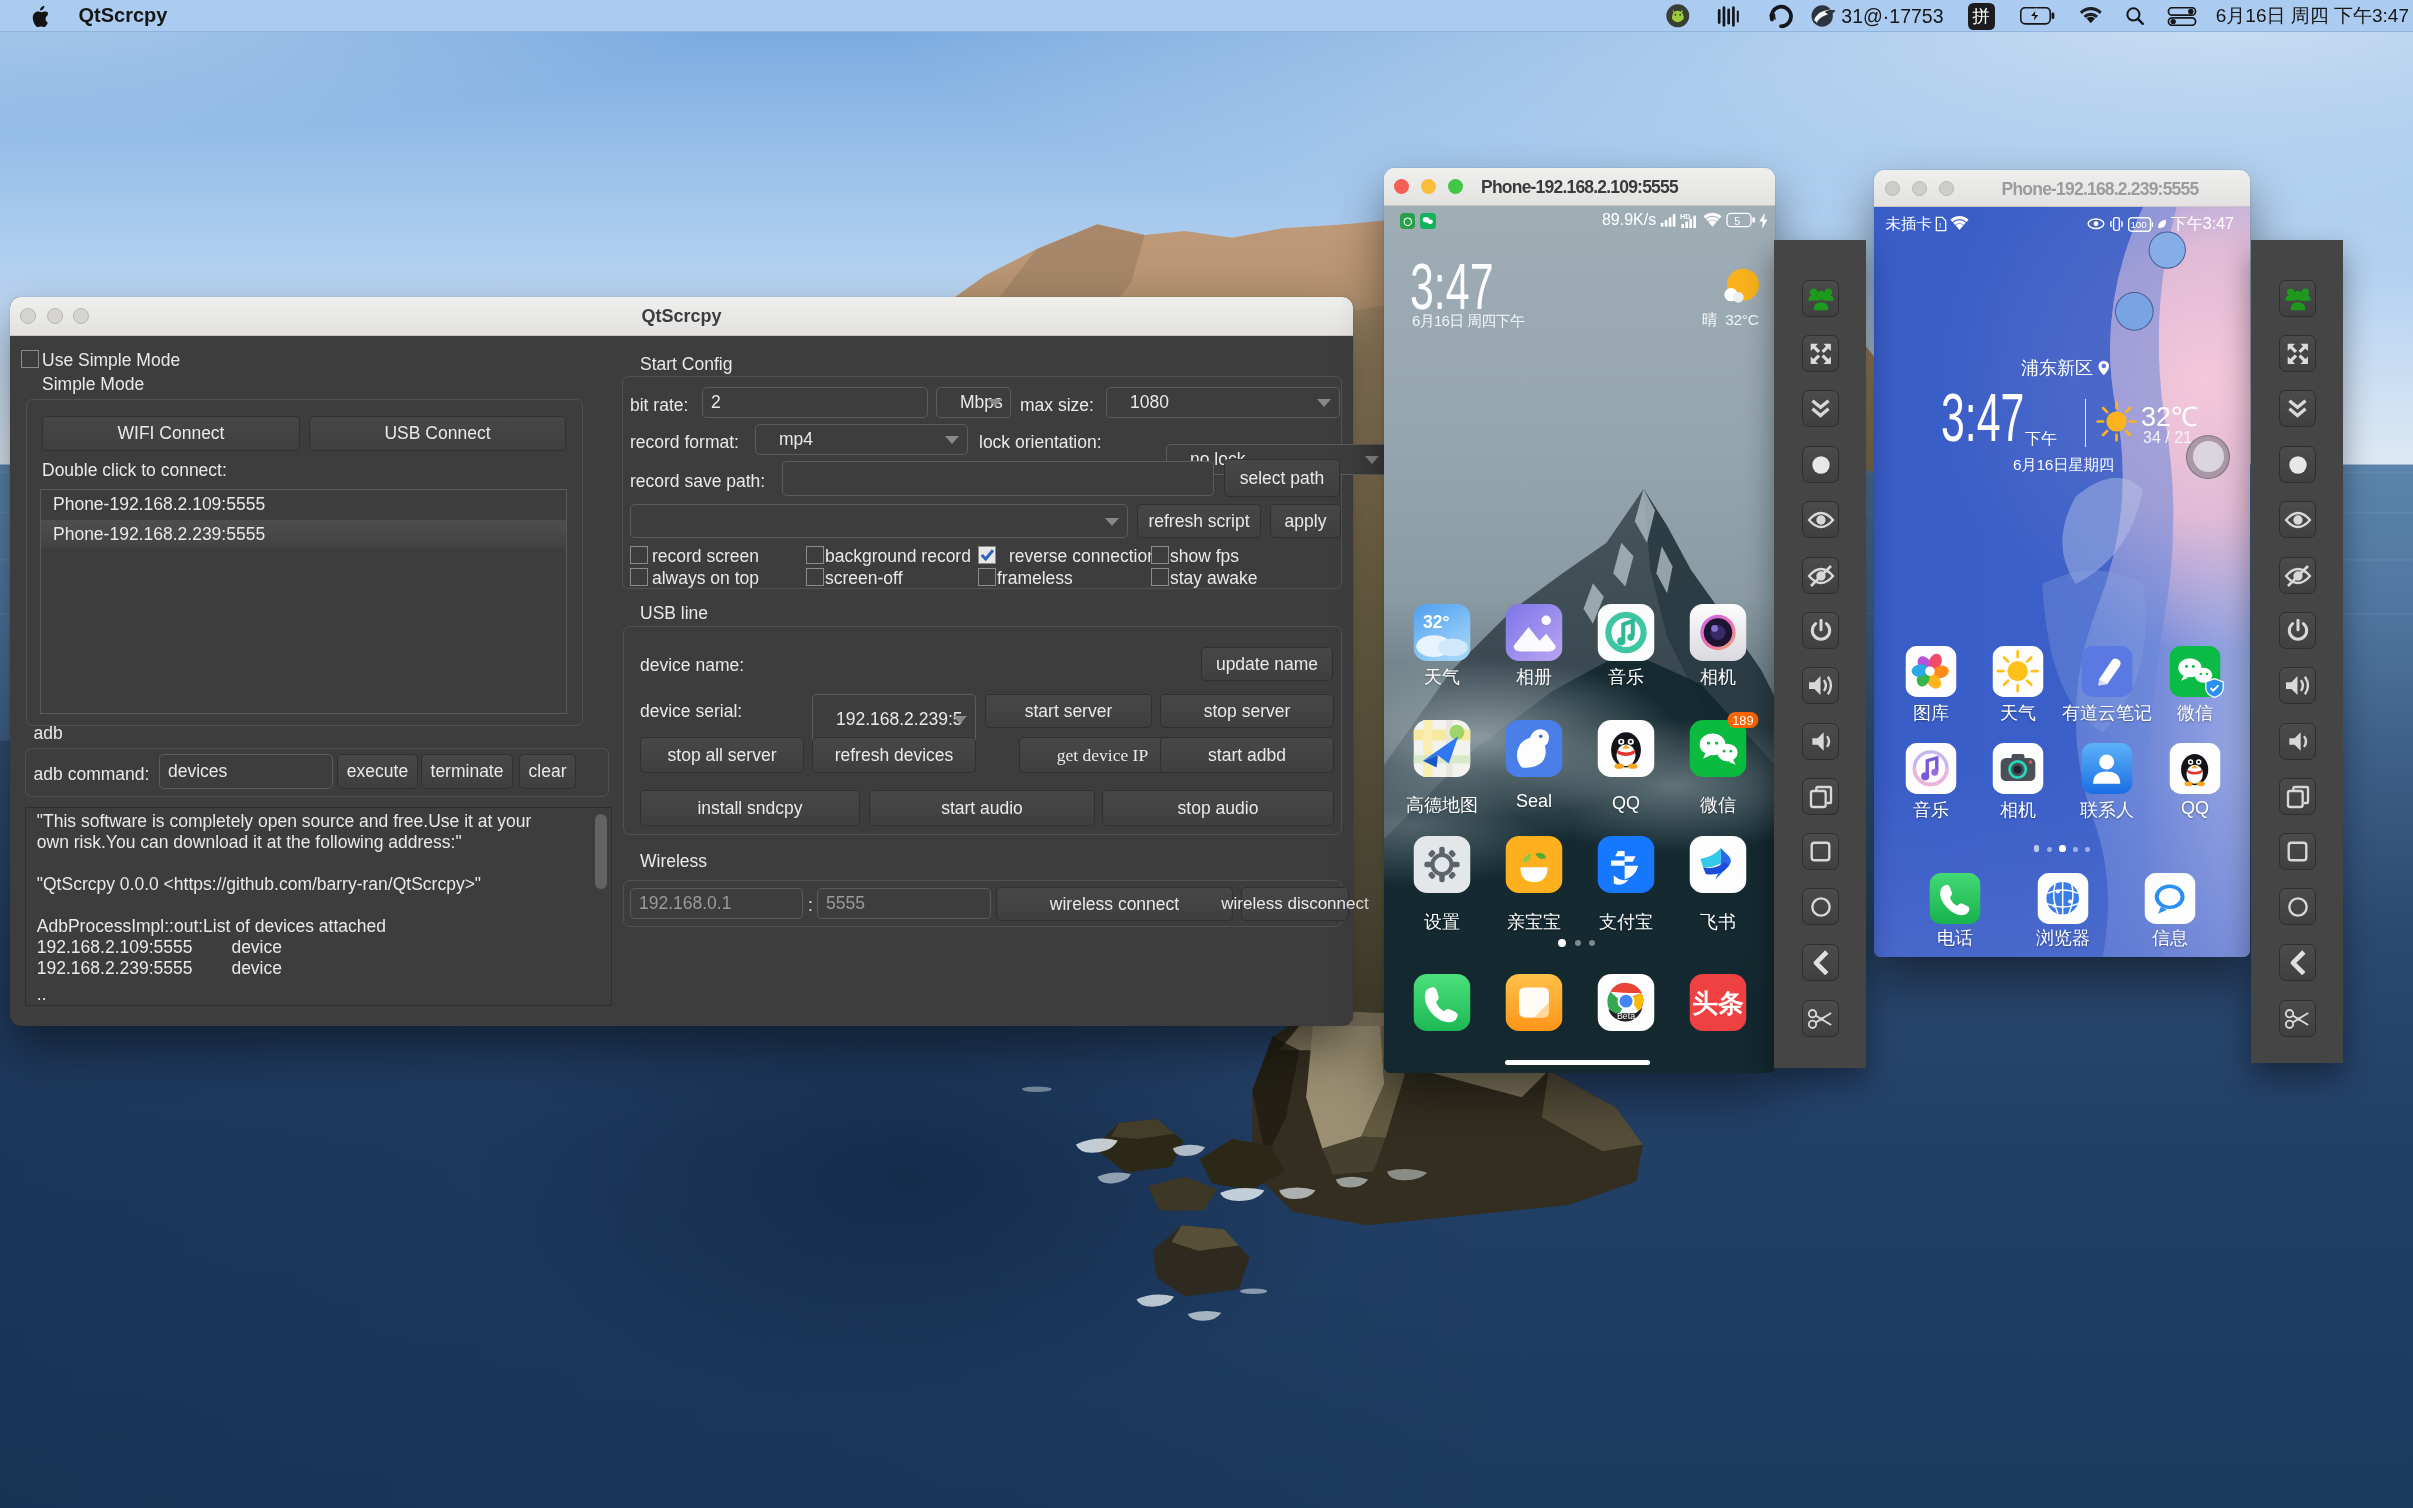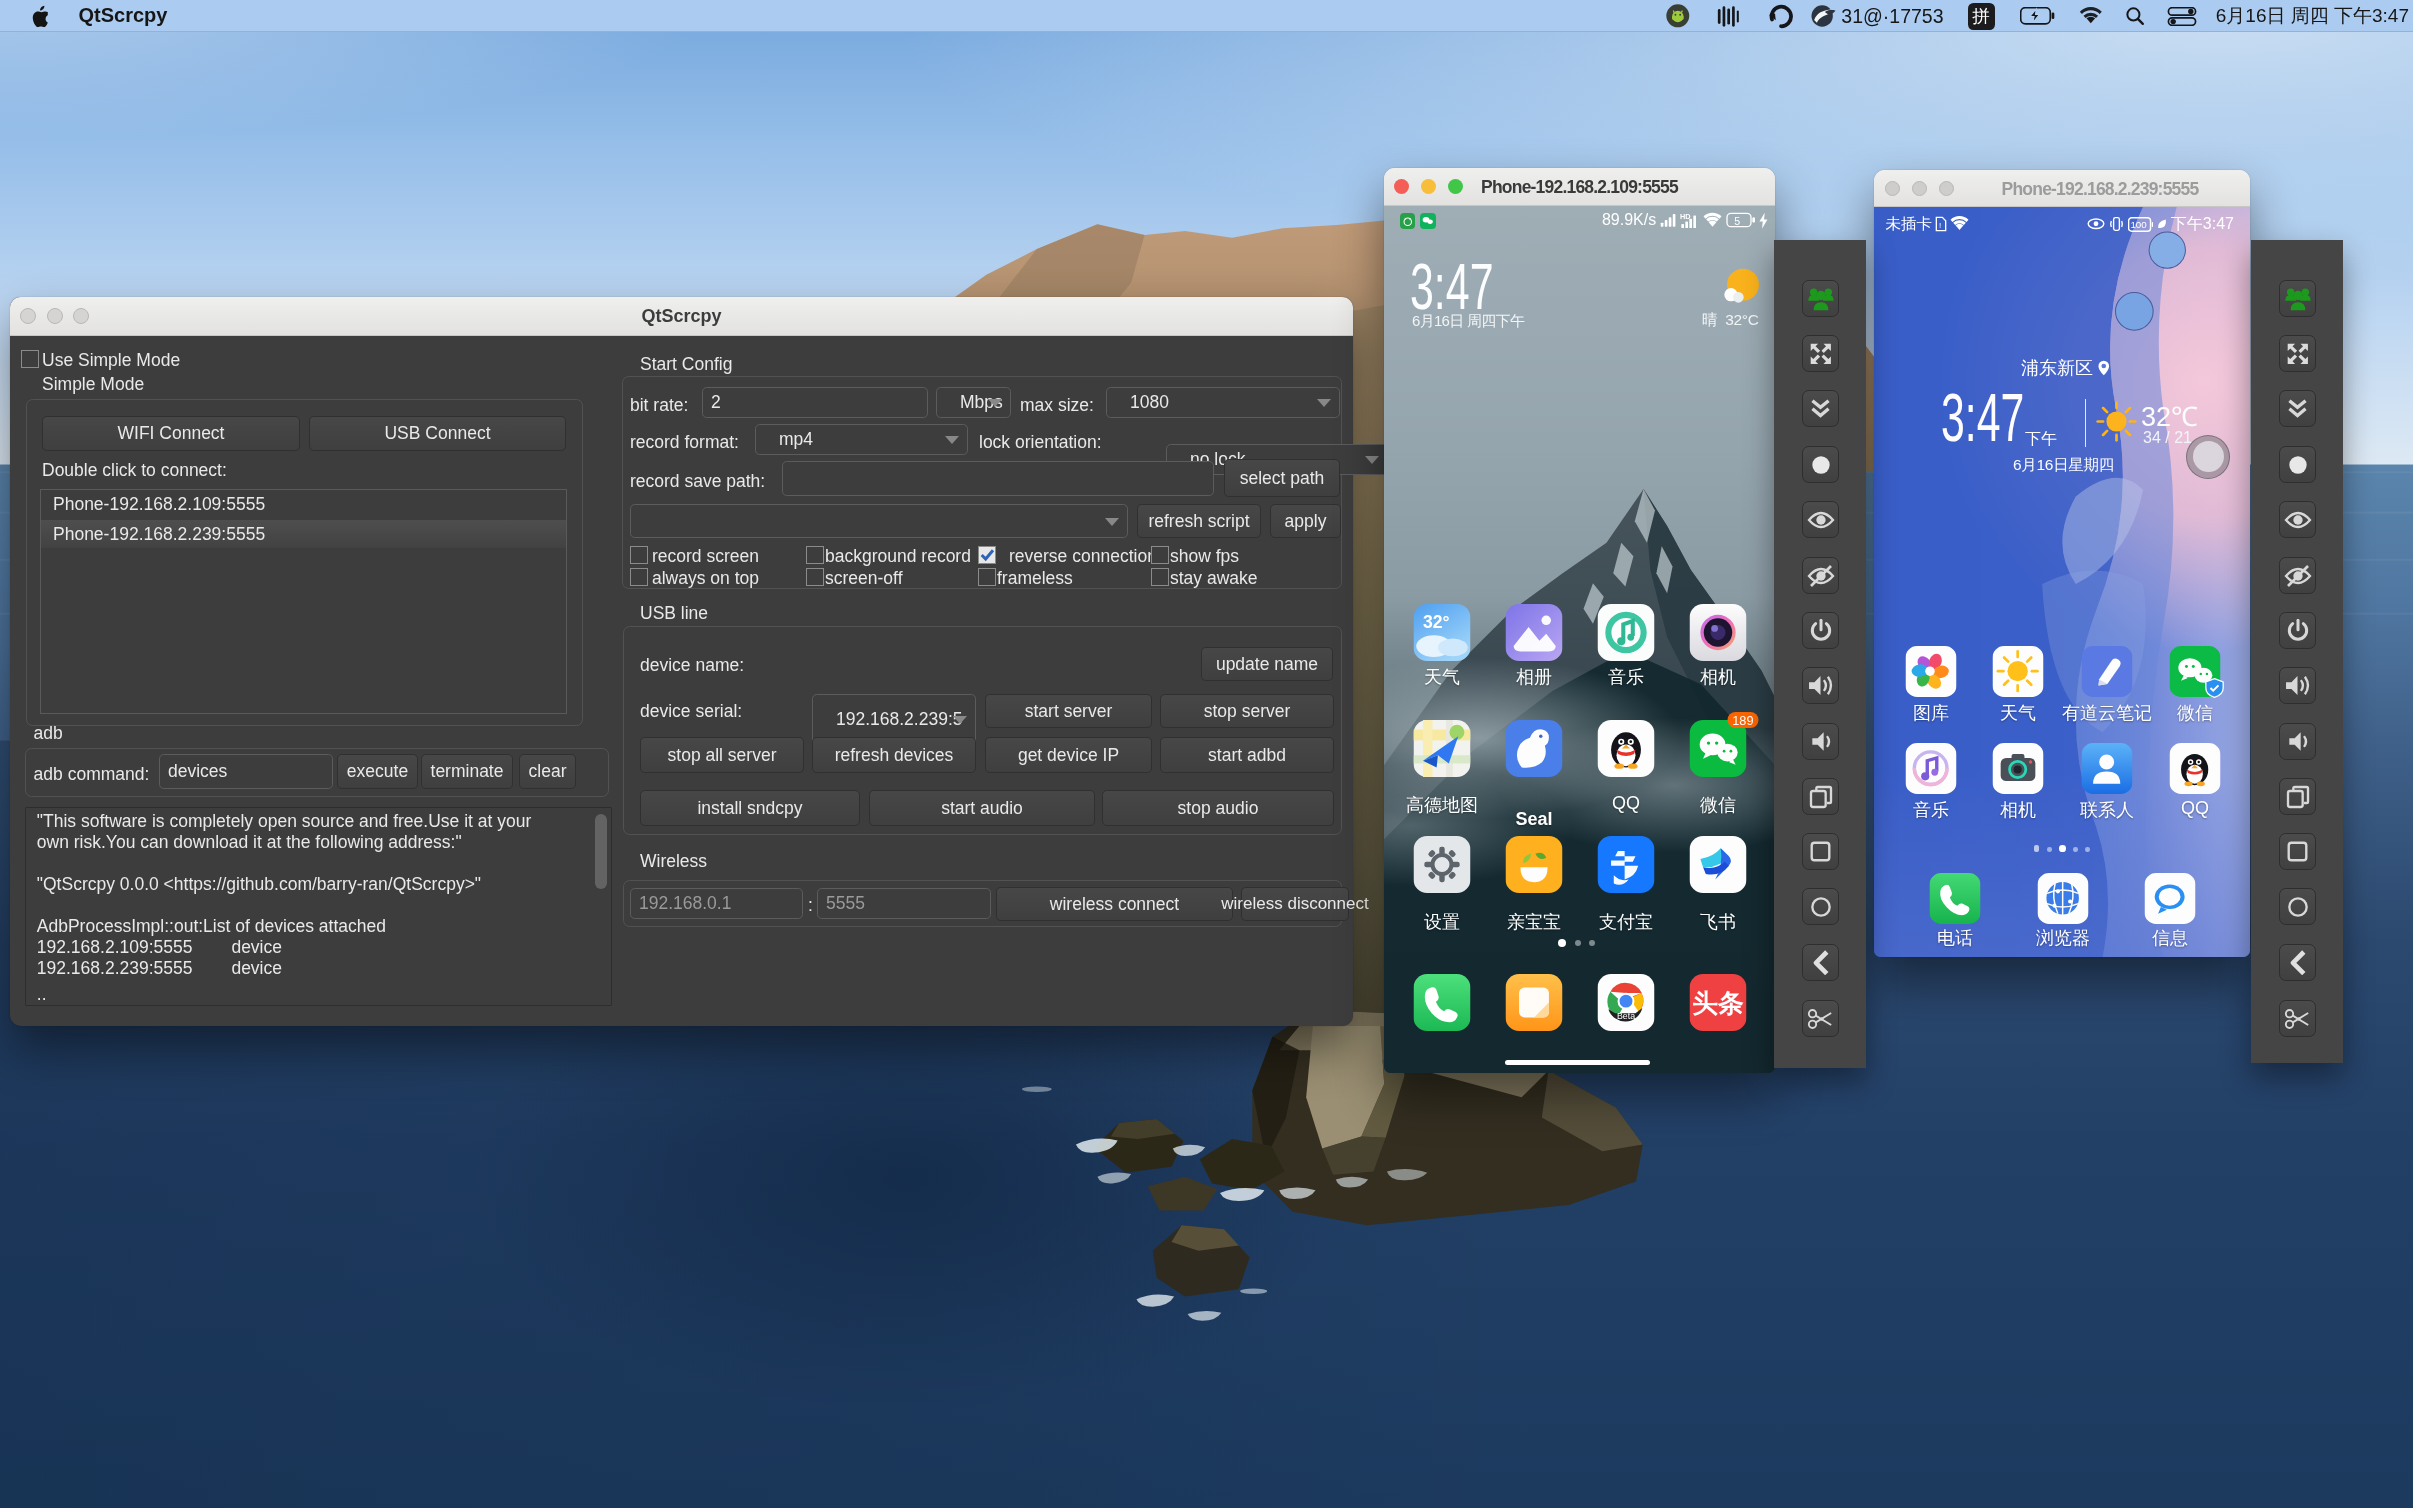--- a/index.html
+++ b/index.html
@@ -286,21 +286,21 @@
   <div class="qlabel" style="left:630px;top:306px;">USB line</div>
   <div class="qgroup" style="left:613px;top:329px;width:719px;height:209px;"></div>
   <div class="qlabel" style="left:630px;top:358px;">device name:</div>
   <div class="qbtn" style="left:1191px;top:350px;width:132px;height:34px;">update name</div>
   <div class="qlabel" style="left:630px;top:404px;">device serial:</div>
   <div class="qcombo" style="left:802px;top:397px;width:164px;height:51px;">192.168.2.239:5</div>
   <div class="qbtn" style="left:975px;top:397px;width:167px;height:34px;">start server</div>
   <div class="qbtn" style="left:1150px;top:397px;width:174px;height:34px;">stop server</div>
   <div class="qbtn" style="left:630px;top:440px;width:164px;height:36px;">stop all server</div>
   <div class="qbtn" style="left:802px;top:440px;width:164px;height:36px;">refresh devices</div>
-  <div class="qbtn" style="left:975px;top:440px;width:167px;height:36px;">get device IP</div>
+  <div class="qbtn" style="left:1009px;top:440px;width:167px;height:36px;font-family:Liberation Serif, serif;">get device IP</div>
   <div class="qbtn" style="left:1150px;top:440px;width:174px;height:36px;">start adbd</div>
   <div class="qbtn" style="left:630px;top:493px;width:220px;height:36px;">install sndcpy</div>
   <div class="qbtn" style="left:859px;top:493px;width:226px;height:36px;">start audio</div>
   <div class="qbtn" style="left:1092px;top:493px;width:232px;height:36px;">stop audio</div>
 
   <div class="qlabel" style="left:630px;top:554px;">Wireless</div>
   <div class="qgroup" style="left:613px;top:583px;width:719px;height:47px;"></div>
   <div class="qin" style="left:620px;top:591px;width:173px;height:31px;color:#9a9a9a;">192.168.0.1</div>
   <div class="qlabel" style="left:798px;top:598px;">:</div>
   <div class="qin" style="left:807px;top:591px;width:174px;height:31px;color:#9a9a9a;">5555</div>
@@ -493,21 +493,21 @@
           <ellipse cx="34" cy="36" rx="19" ry="16" fill="#fdfdfd"></ellipse>
           <path d="M24 48 l-4 9 l11 -5 Z" fill="#fdfdfd"></path>
           <ellipse cx="56" cy="48" rx="15" ry="13" fill="#fdfdfd"></ellipse>
           <path d="M64 58 l4 8 l-10 -4 Z" fill="#fdfdfd"></path>
           <circle cx="28" cy="34" r="2.5" fill="#0bbb40"></circle>
           <circle cx="40" cy="34" r="2.5" fill="#0bbb40"></circle>
           <circle cx="51" cy="46" r="2" fill="#0bbb40"></circle>
           <circle cx="61" cy="46" r="2" fill="#0bbb40"></circle>
         </svg><div style="position:absolute;left:38px;top:-8px;background:#fa6400;color:#fff;font-size:12.8px;border-radius:9.4px;padding:0.7px 4.7px;">189</div></div>
     <div class="applabel" style="left:58px;top:587px;">高德地图</div>
-    <div class="applabel" style="left:150px;top:603px;font-weight:bold;">Seal</div>
+    <div class="applabel" style="left:150px;top:585px;">Seal</div>
     <div class="applabel" style="left:242px;top:587px;">QQ</div>
     <div class="applabel" style="left:334px;top:587px;">微信</div>
 
     <div class="icon" style="left:58px;top:630px;"><svg width="57" height="57" viewBox="0 0 84 84">
           <rect width="84" height="84" rx="20" fill="#e4e7ea"></rect>
           <g fill="none" stroke="#5d646c" stroke-width="6">
             <circle cx="42" cy="42" r="14"></circle>
           </g>
           <g fill="#5d646c">
             <rect x="38" y="16" width="8" height="12" rx="3"></rect>

